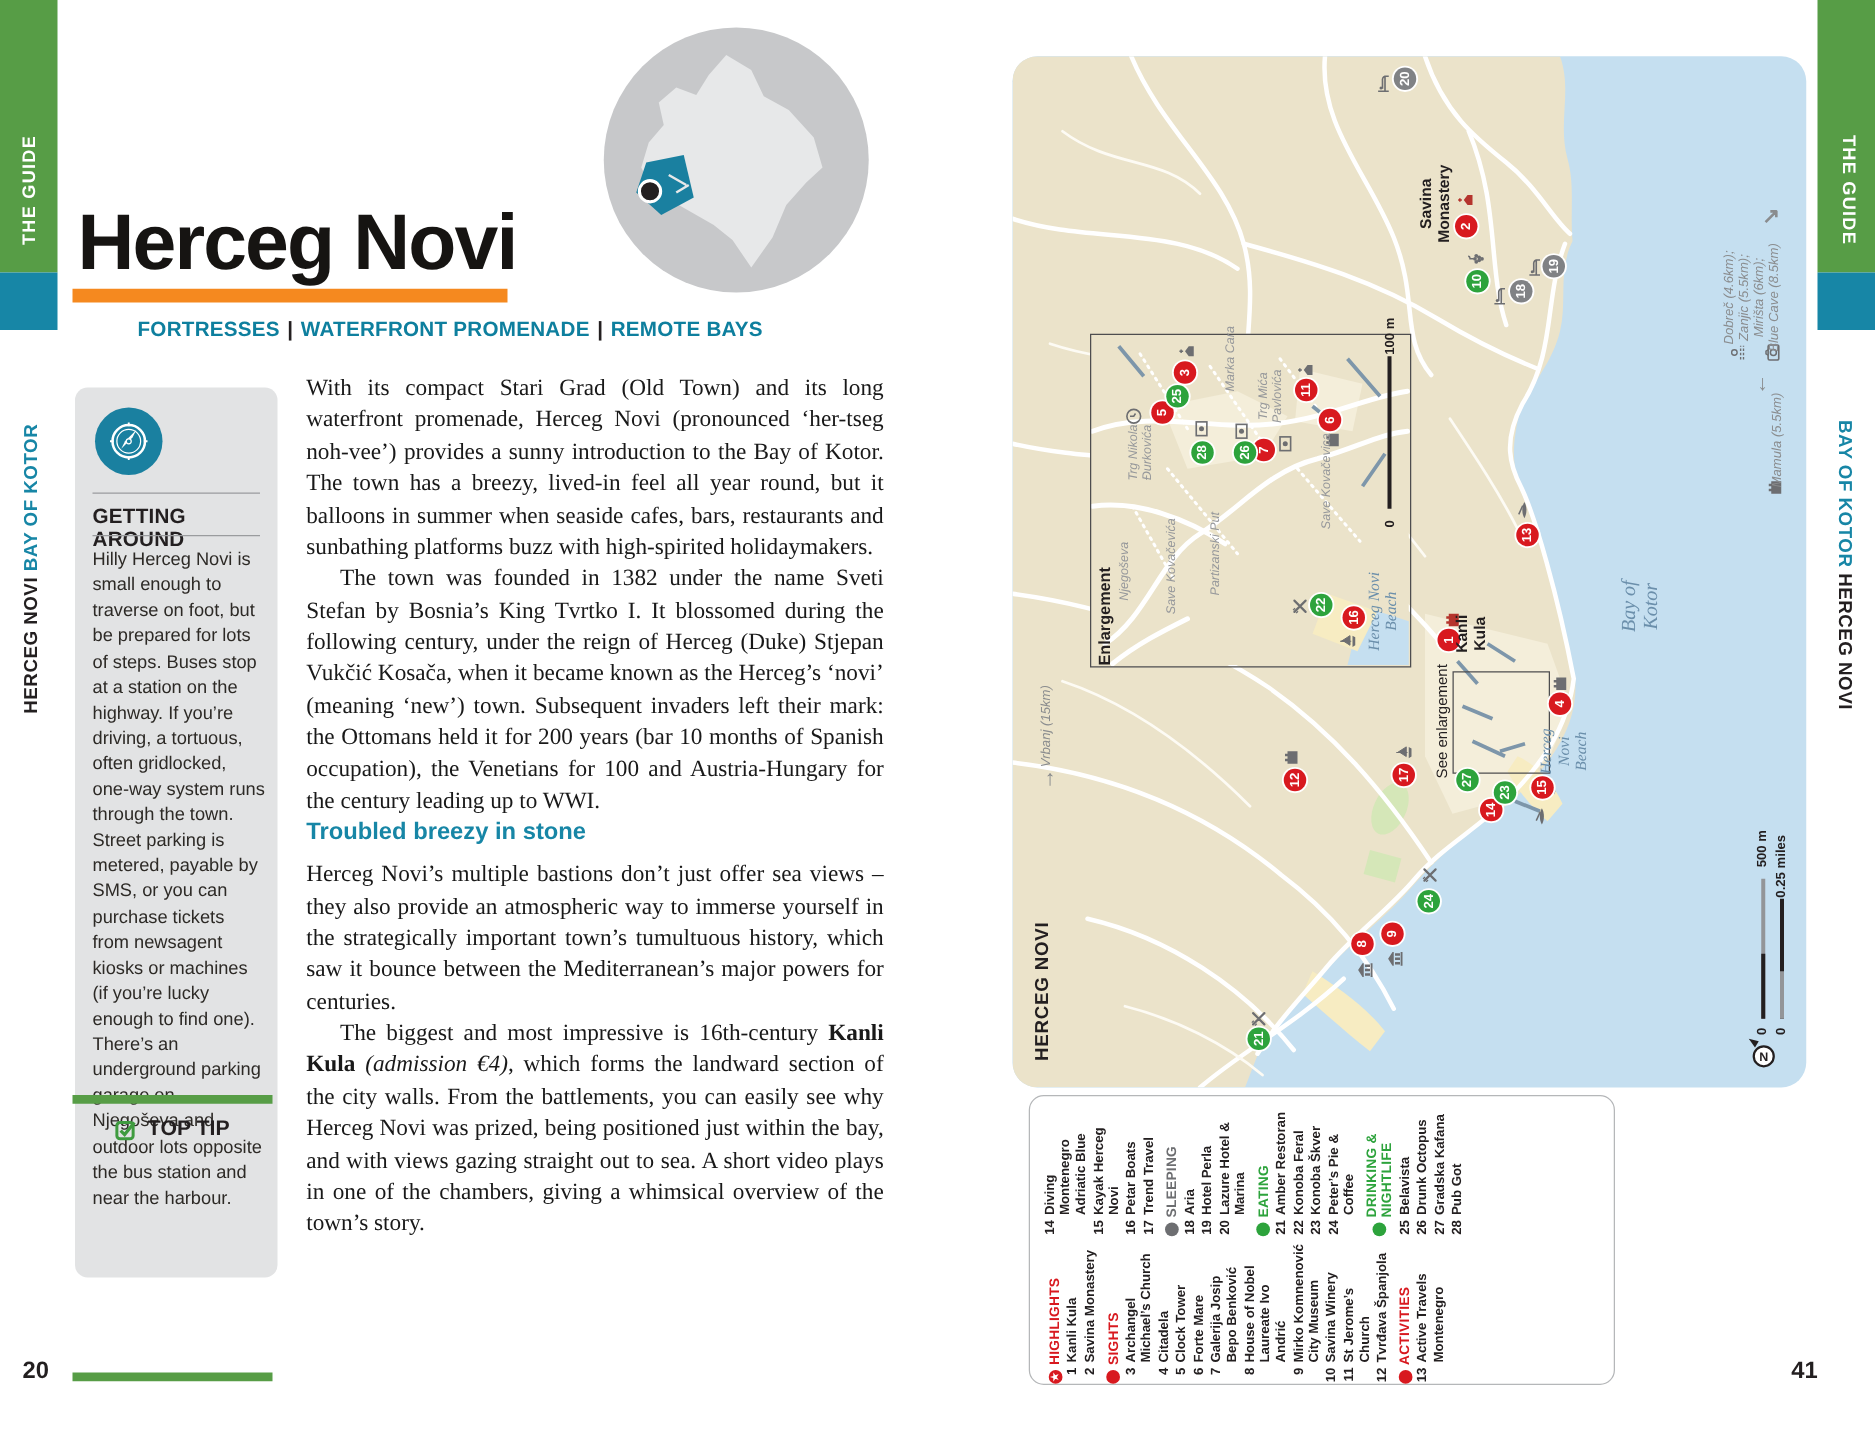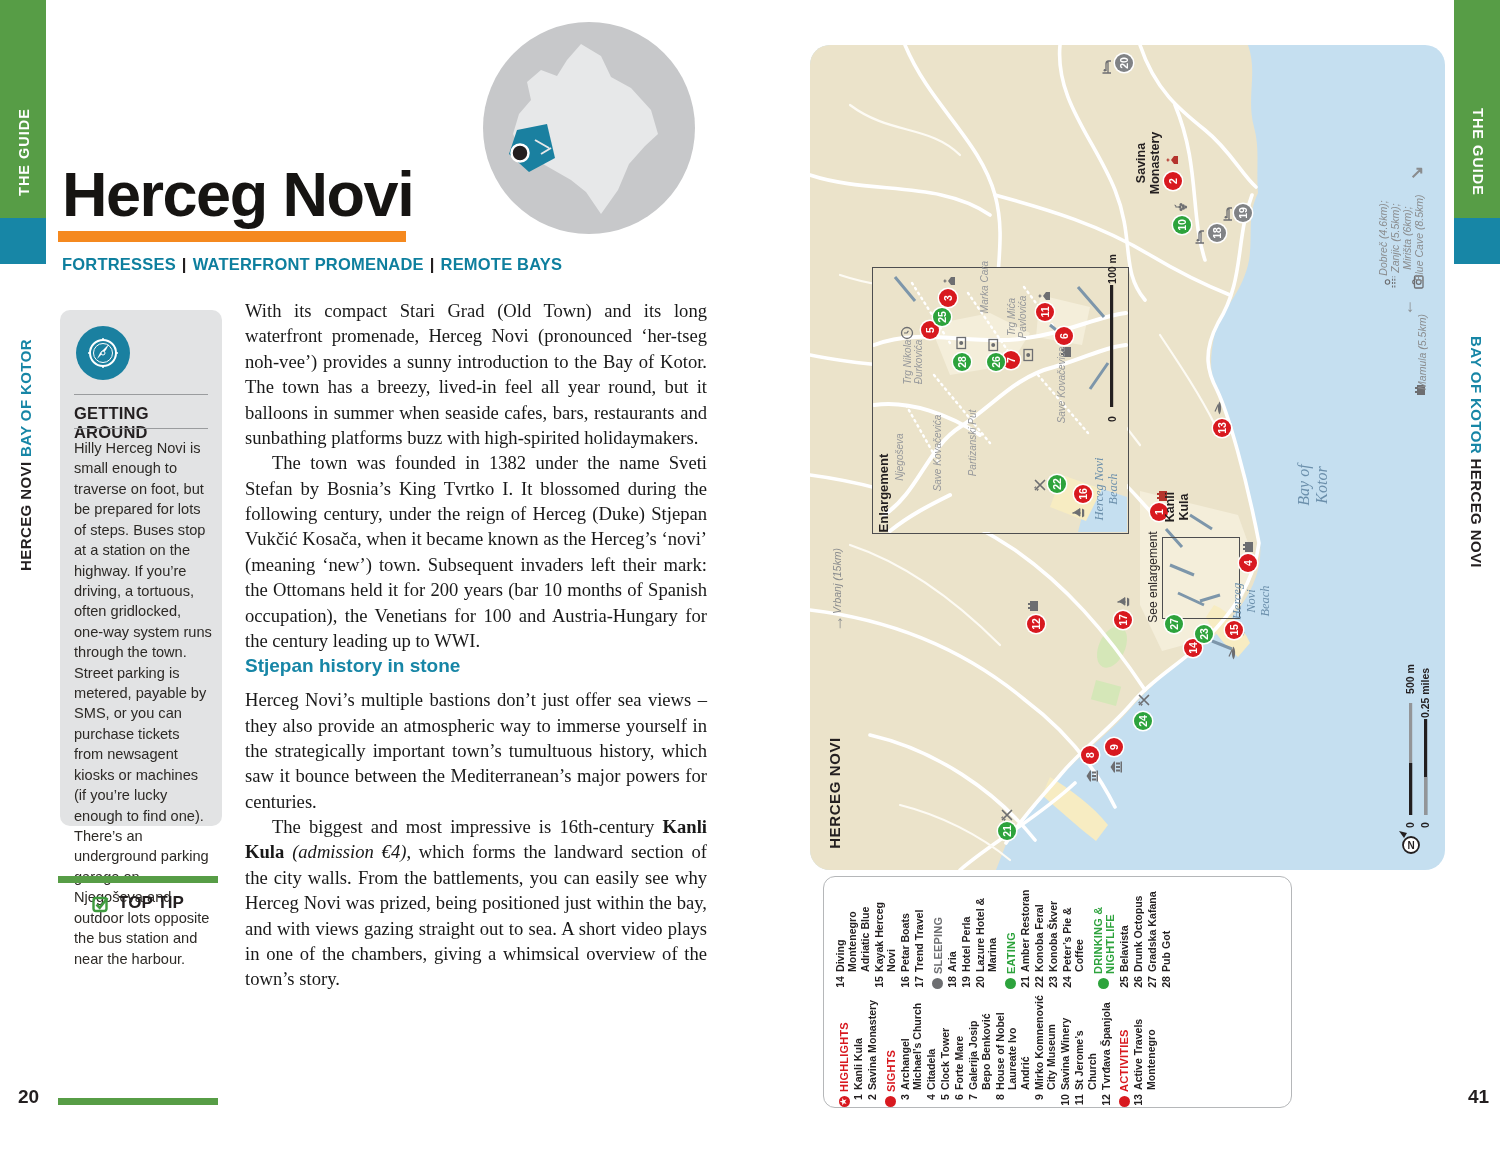--- a/index.html
+++ b/index.html
@@ -13,21 +13,21 @@
   .rotccw{transform:translate(-50%,-50%) rotate(-90deg);}
   .rotcw{transform:translate(-50%,-50%) rotate(90deg);}
   .guide-label{color:#fff;font-size:14.5px;letter-spacing:1px;}
   .region-label{font-size:15px;letter-spacing:.4px;}
   .region-label .teal{color:#1786a6;}
   .region-label .black{color:#231f20;}
   .pagenum{font-size:19px;font-weight:bold;color:#231f20;}
   
   .title{font-size:63px;font-weight:800;letter-spacing:-1.5px;color:#161412;}
   .title-rule{background:#f5891f;}
-  .tags{font-size:16.5px;font-weight:bold;color:#0e7f9e;letter-spacing:.2px;}
+  .tags{font-size:16.5px;font-weight:bold;color:#0e7f9e;letter-spacing:.2px;margin-left:48px;}
   .tags .sep{color:#231f20;padding:0 6px;}
   
   .inset{border-radius:50%;background:#c7c8ca;overflow:hidden;}
   
   .graybox{background:#e2e3e4;border-radius:10px;}
   .ga-head{font-size:16.5px;font-weight:bold;color:#231f20;letter-spacing:.2px;}
   .ga-rule{height:1px;background:#9a9c9e;}
   .ga-body,.tip-body{font-size:14.6px;line-height:1.4;color:#2d2a26;}
   .tip-body{text-align:center;}
   .tip-bar{background:#579d46;height:7px;}
@@ -85,38 +85,38 @@
   <div class="abs bar-green" style="left:0;top:0;width:46px;height:218px;"></div>
   <div class="abs bar-teal" style="left:0;top:218px;width:46px;height:46px;"></div>
   <span class="vtext rotccw guide-label" style="left:24px;top:152px;">THE GUIDE</span>
   <div class="vtext rotccw region-label" style="left:25px;top:455px;"><span class="black">HERCEG NOVI</span><span> </span><span class="teal">BAY OF KOTOR</span></div>
   <div class="abs pagenum" style="left:18px;top:1086px;">20</div>
 
   <div class="abs bar-green" style="left:1454px;top:0;width:46px;height:218px;"></div>
   <div class="abs bar-teal" style="left:1454px;top:218px;width:46px;height:46px;"></div>
   <span class="vtext rotcw guide-label" style="left:1478px;top:152px;">THE GUIDE</span>
   <div class="vtext rotcw region-label" style="left:1476px;top:452px;"><span class="teal">BAY OF KOTOR</span><span> </span><span class="black">HERCEG NOVI</span></div>
-  <div class="abs pagenum" style="left:1468px;top:1086px;text-align:center;">41</div>
+  <div class="abs pagenum" style="left:1433px;top:1086px;text-align:center;">41</div>
 
   <div class="abs title" style="left:62px;top:158px;">Herceg Novi</div>
   <div class="abs title-rule" style="left:58px;top:231px;width:348px;height:11px;"></div>
   <div class="abs tags" style="left:62px;top:255px;">
     <span>FORTRESSES</span><span class="sep">|</span><span>WATERFRONT PROMENADE</span><span class="sep">|</span><span>REMOTE BAYS</span>
   </div>
 
   <div class="abs inset" style="left:483px;top:22px;width:212px;height:212px;">
     <svg width="212" height="212" viewBox="0 0 212 212">
       <polygon points="98,22 118,34 128,55 148,66 168,88 175,112 162,124 146,142 135,168 118,192 103,170 88,158 60,142 38,128 30,112 36,92 48,78 44,60 58,48 74,54 84,38" fill="#e7e8e9"></polygon>
       <polygon points="34,108 64,102 72,136 46,150 26,132" fill="#1a80a0"></polygon>
       <path d="M52,118 l14,8 M58,132 l10,-6" stroke="#e7e8e9" stroke-width="2" fill="none"></path>
       <circle cx="37" cy="131" r="8.5" fill="#231f20" stroke="#ffffff" stroke-width="2.5"></circle>
     </svg>
   </div>
 
-  <div class="abs graybox" style="left:60px;top:310px;width:162px;height:516px;">
+  <div class="abs graybox" style="left:60px;top:310px;width:162px;height:712px;">
     <div class="abs compass" style="left:16px;top:16px;">
       <svg width="36" height="36" viewBox="0 0 36 36">
         <circle cx="18" cy="18" r="13" fill="none" stroke="#ffffff" stroke-width="2"></circle>
         <circle cx="18" cy="18" r="9.5" fill="none" stroke="#ffffff" stroke-width="1"></circle>
         <path d="M18 3v3M18 30v3M3 18h3M30 18h3" stroke="#ffffff" stroke-width="1.5"></path>
         <path d="M12 24L21 15l3-6-9 9z" fill="#ffffff"></path>
         <circle cx="18" cy="18" r="2" fill="#1a80a0" stroke="#ffffff" stroke-width="1"></circle>
       </svg>
     </div>
     <div class="abs ga-rule" style="left:14px;top:84px;width:134px;"></div>
@@ -131,21 +131,21 @@
       <rect x="1.5" y="4" width="13" height="13" rx="2.5" fill="none" stroke="#3f9b3f" stroke-width="2.4"></rect>
       <path d="M4.5 10.5l3.2 3.2L15.5 4" fill="none" stroke="#3f9b3f" stroke-width="2.6"></path>
     </svg>
     <span>TOP TIP</span>
   </div>
   <div class="abs tip-bar" style="left:58px;top:1098px;width:160px;"></div>
 
   <div class="abs article" style="left:245px;top:298px;width:462px;">
     <p>With its compact Stari Grad (Old Town) and its long waterfront promenade, Herceg Novi (pronounced ‘her-tseg noh-vee’) provides a sunny introduction to the Bay of Kotor. The town has a breezy, lived-in feel all year round, but it balloons in summer when seaside cafes, bars, restaurants and sunbathing platforms buzz with high-spirited holidaymakers.</p>
     <p class="ind">The town was founded in 1382 under the name Sveti Stefan by Bosnia’s King Tvrtko I. It blossomed during the following century, under the reign of Herceg (Duke) Stjepan Vukčić Kosača, when it became known as the Herceg’s ‘novi’ (meaning ‘new’) town. Subsequent invaders left their mark: the Ottomans held it for 200 years (bar 10 months of Spanish occupation), the Venetians for 100 and Austria-Hungary for the century leading up to WWI.</p>
-    <h3 class="sec-sub">Stjepan history in stone</h3>
+    <h3 class="sec-sub">Troubled breezy in stone</h3>
     <p>Herceg Novi’s multiple bastions don’t just offer sea views – they also provide an atmospheric way to immerse yourself in the strategically important town’s tumultuous history, which saw it bounce between the Mediterranean’s major powers for centuries.</p>
     <p class="ind"><span>The biggest and most impressive is 16th-century </span><b>Kanli Kula</b><i> (admission €4)</i><span>, which forms the landward section of the city walls. From the battlements, you can easily see why Herceg Novi was prized, being positioned just within the bay, and with views gazing straight out to sea. A short video plays in one of the chambers, giving a whimsical overview of the town’s story.</span></p>
 
   </div>
 
   <div class="abs map">
     <svg class="base" width="635" height="825" viewBox="0 0 635 825">
 
       <path d="M0,0 L438,0 C448,28 436,52 444,82 C450,104 446,122 448,148 C436,172 444,196 438,220 C430,252 408,268 404,292 C398,322 402,336 410,352 C422,376 438,436 450,498 C452,518 446,540 430,562 C414,584 396,600 378,612 C352,630 336,646 320,664 C300,688 272,708 252,730 C230,754 212,772 198,794 L186,825 L0,825 Z" fill="#ebe3ca"></path>
 

